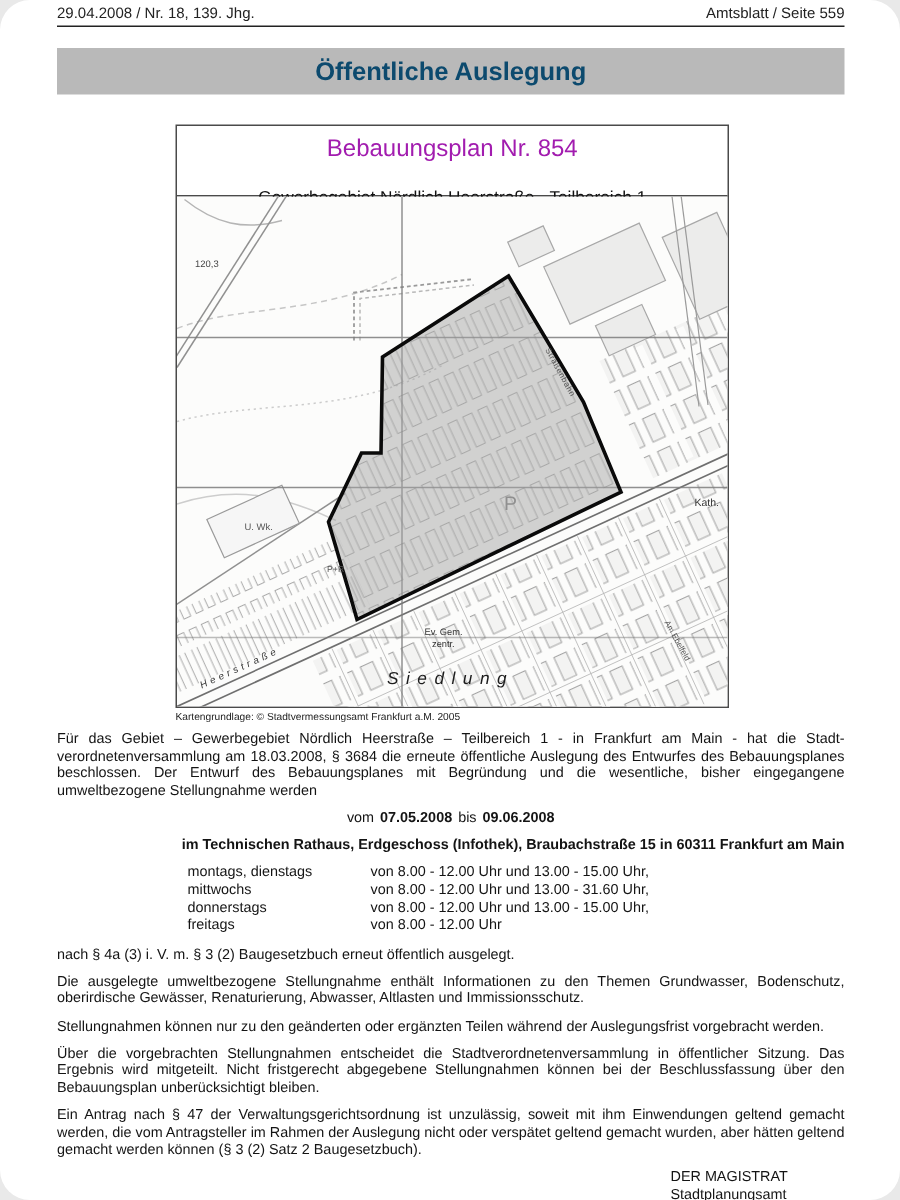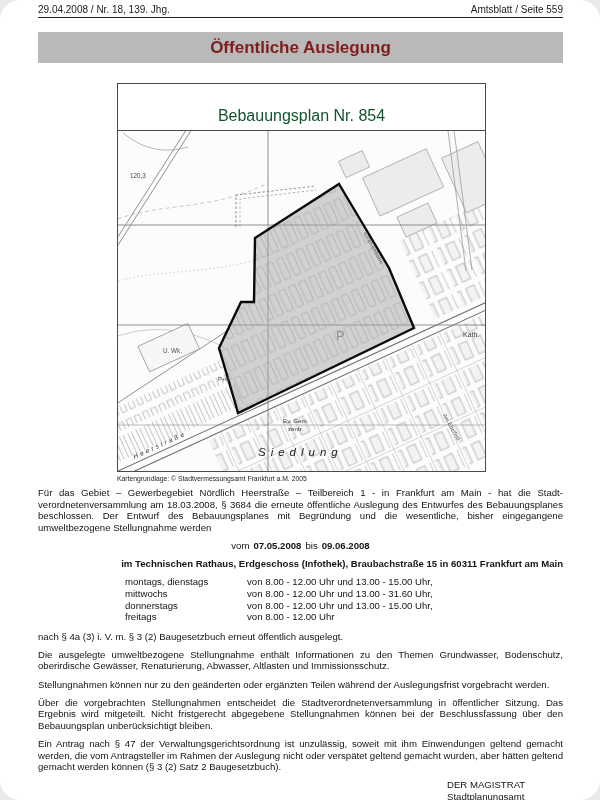--- a/index.html
+++ b/index.html
@@ -5,25 +5,25 @@
   html,body{margin:0;padding:0;background:#e9e9e9;}
   .page{position:relative;width:600px;height:800px;background:#ffffff;overflow:hidden;
         font-family:"Liberation Sans",sans-serif;color:#141414;border-radius:20px;}
   
   .hdr-l{position:absolute;left:38px;top:4px;font-size:10px;color:#222;}
   .hdr-r{position:absolute;right:37px;top:4px;font-size:10px;color:#222;}
   .hdr-rule{position:absolute;left:38px;right:37px;top:17px;border-top:1.4px solid #222;}
   
   .banner{position:absolute;left:38px;top:32px;width:525px;height:31px;background:#b9b9b9;
           display:flex;align-items:center;justify-content:center;
-          font-size:17px;font-weight:bold;color:#7f1d1d;}
+          font-size:17px;font-weight:bold;color:#0c4a6e;}
   
   .mapbox{position:absolute;left:117px;top:83px;width:367px;border:1px solid #4a4a4a;background:#fff;}
   .mapbox-head{height:47px;border-bottom:1px solid #4a4a4a;text-align:center;padding-top:7px;box-sizing:border-box;}
-  .mapbox-title{font-size:16px;color:#14532d;line-height:17px;margin-top:16px;}
+  .mapbox-title{font-size:16px;color:#a21caf;line-height:17px;}
   .mapbox-sub{font-size:11.5px;color:#111;margin-top:18px;}
   .mapbox svg{display:block;}
   .map-copy{position:absolute;left:117px;top:475px;font-size:6.8px;color:#222;}
   
   .copy{position:absolute;left:38px;top:487px;width:525px;font-size:9.6px;line-height:11.6px;
         text-align:justify;color:#141414;}
   .copy p{margin:0 0 6.5px 0;}
   .dateline{text-align:center;margin:0 0 7px 0;}
   .dateline span,.dateline b{margin:4px 2px;}
   .locline{text-align:right;margin:0 0 7px 0;font-weight:bold;}

